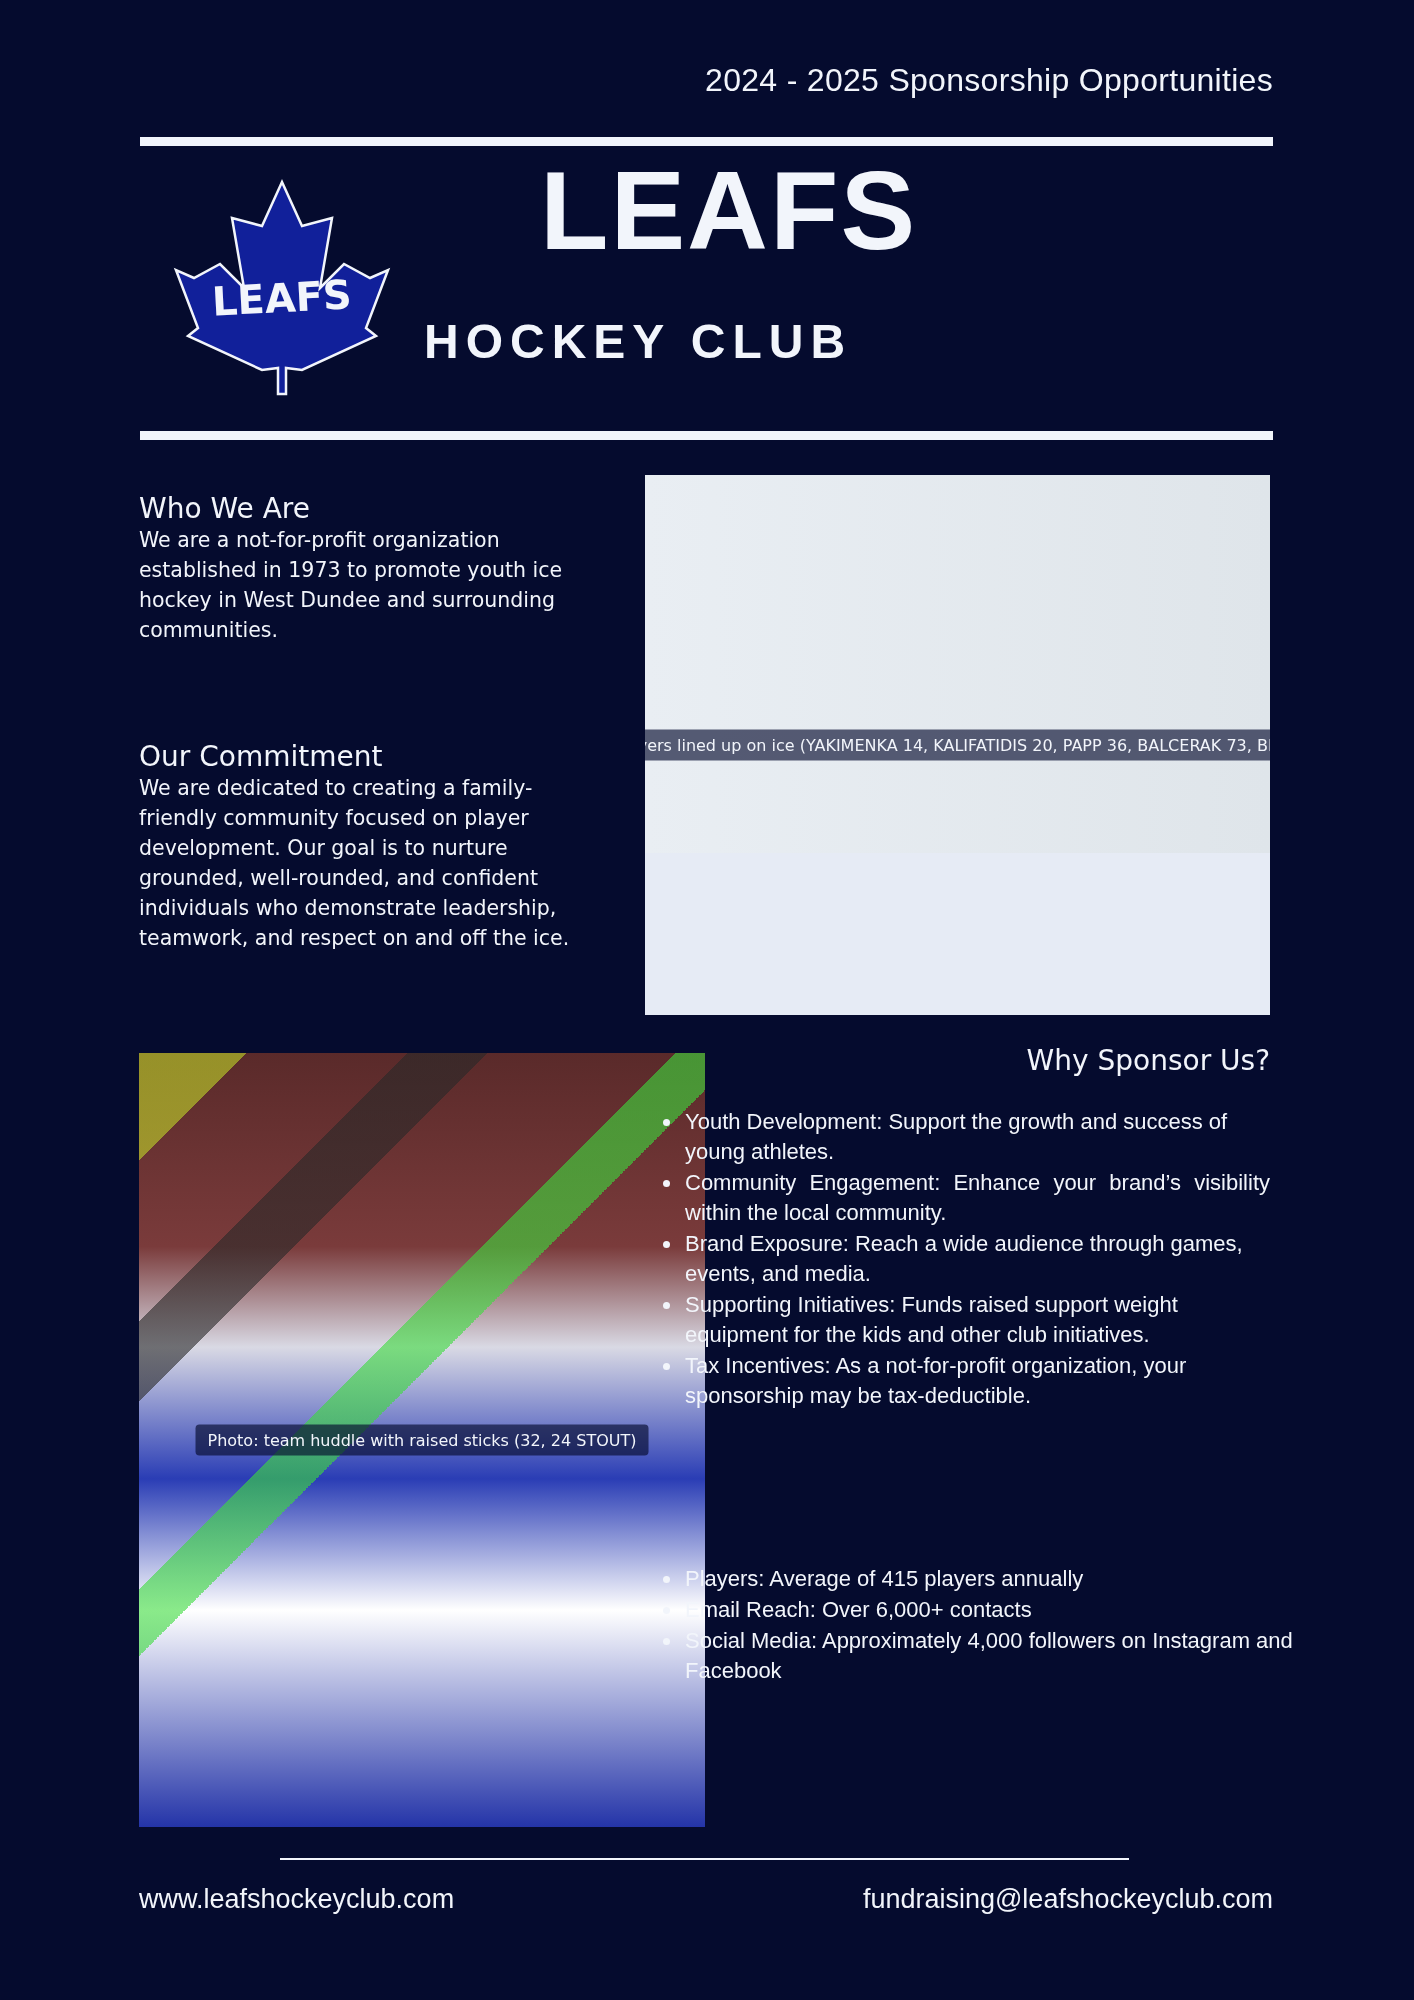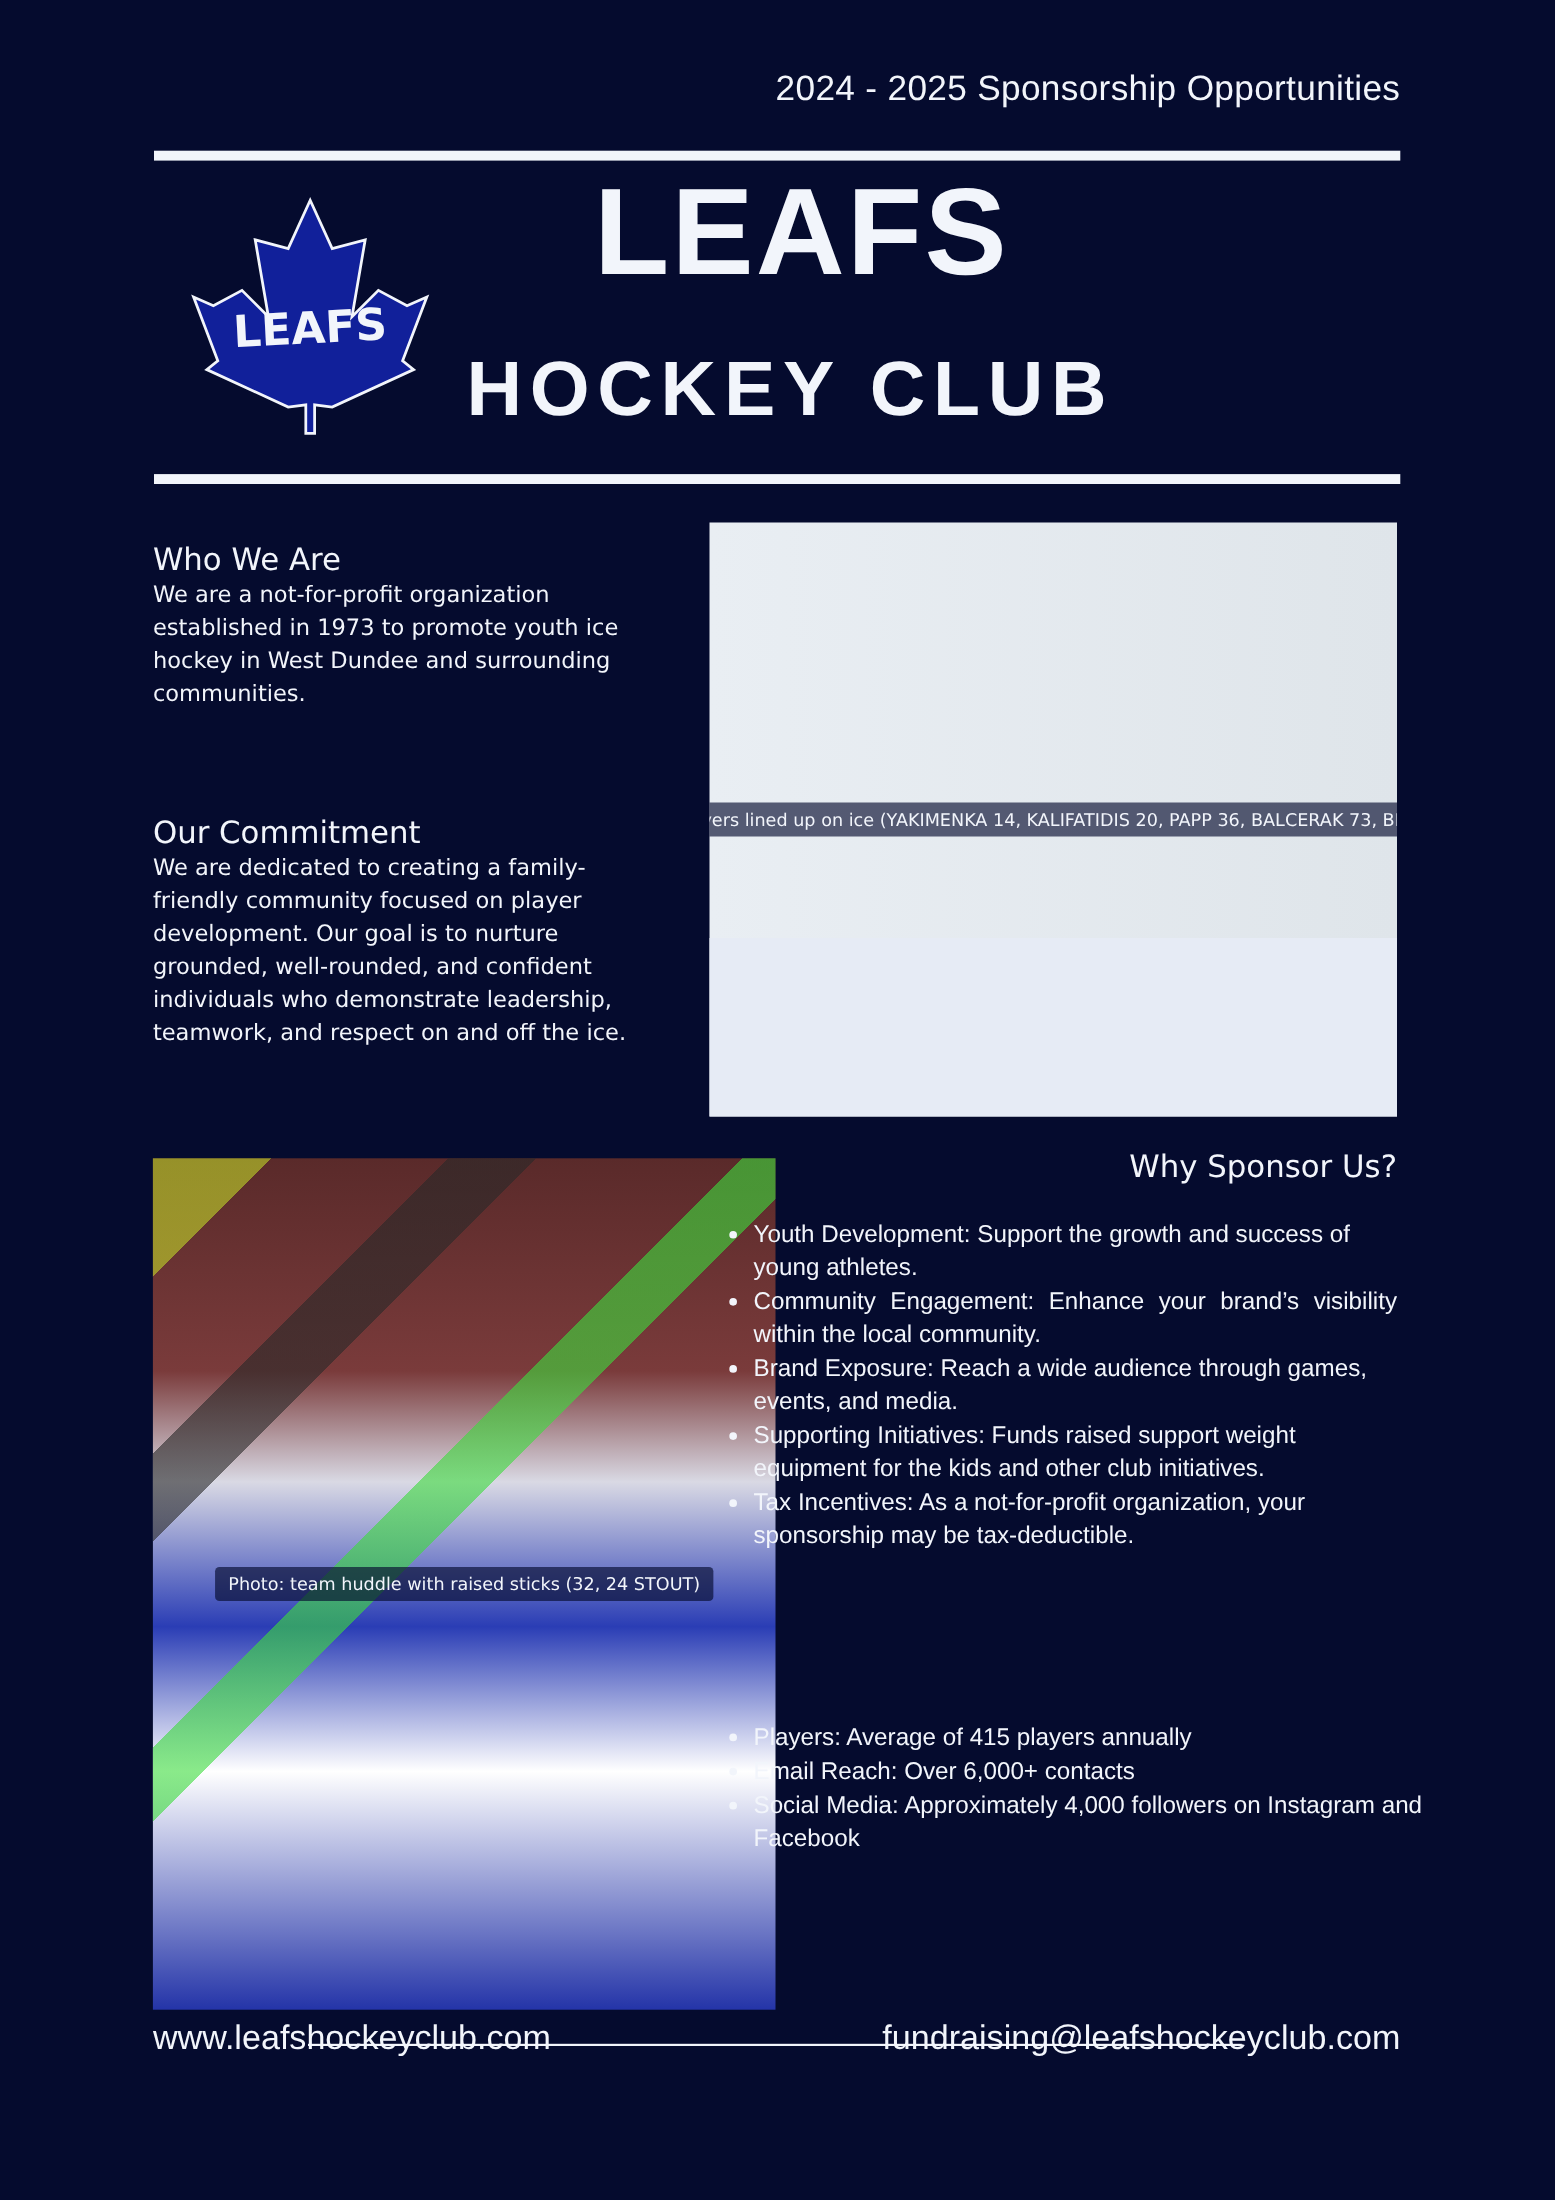--- a/index.html
+++ b/index.html
@@ -7,21 +7,21 @@
     width:1414px; height:2000px; background:#050b2e; color:#f2f5fb;
     font-family:"DejaVu Sans", sans-serif; position:relative; overflow:hidden;
   }
   .abs { position:absolute; }
   #tagline { right:141px; top:62px; font-size:32px; font-family:"Liberation Sans", sans-serif; letter-spacing:0.3px; }
   .rule-thick { background:#f2f5fb; height:9px; left:140px; width:1133px; }
   #rule-top { top:137px; }
   #rule-bottom { top:431px; }
   #logo { left:162px; top:178px; width:240px; height:220px; }
   #title-leafs { left:540px; top:155px; font-family:"Liberation Sans", sans-serif; font-weight:bold; font-size:112px; letter-spacing:2px; line-height:1; }
-  #title-club { left:424px; top:318px; font-family:"Liberation Sans", sans-serif; font-weight:bold; font-size:70px; letter-spacing:7px; line-height:1; }
+  #title-club { left:424px; top:318px; font-family:"Liberation Sans", sans-serif; font-weight:bold; font-size:48px; letter-spacing:7px; line-height:1; }
   .h2 { font-size:28px; font-family:"DejaVu Sans", sans-serif; font-weight:normal; margin:0; line-height:1.1; }
   .para { font-size:20.5px; line-height:30px; margin:0; }
   #who { left:139px; top:494px; width:460px; }
   #commit { left:139px; top:742px; width:470px; }
   .photo { border:0; overflow:hidden; }
   #photo-team { left:645px; top:475px; width:625px; height:540px;
     background:
       linear-gradient(180deg, rgba(0,0,0,0) 70%, rgba(230,235,245,1) 70%),
       linear-gradient(90deg,#e9eef3 0%, #dfe5ea 100%);
   }
@@ -33,21 +33,21 @@
   .photo-label { position:absolute; left:50%; top:50%; transform:translate(-50%,-50%); background:rgba(5,11,46,.65); color:#f2f5fb; padding:6px 12px; font-size:16px; border-radius:4px; white-space:nowrap; }
   .section-r { left:645px; width:625px; }
   .h2c { text-align:right; }
   #why { top:1046px; }
   #reach { top:1534px; }
   ul.bul { margin:30px 0 0 0; padding:0 0 0 38px; font-family:"Liberation Sans", sans-serif; font-size:22px; line-height:30px; }
   ul.bul li { margin:0 0 1px 0; padding-left:2px; }
   ul.bul li.just { text-align:justify; text-align-last:left; }
   #reach ul.bul { width:640px; }
   #rule-foot { left:280px; top:1858px; width:849px; height:2px; background:#f2f5fb; }
-  .foot { top:1835px; font-size:31px; font-family:"Liberation Sans", sans-serif; }
+  .foot { top:1884px; font-size:27px; font-family:"Liberation Sans", sans-serif; }
   #foot-web { left:139px; }
   #foot-email { right:141px;text-align:center; }
 </style>
 </head>
 <body>
 
 <div class="abs" id="tagline">2024 - 2025 Sponsorship Opportunities</div>
 <div class="abs rule-thick" id="rule-top"></div>
 
 <svg class="abs" id="logo" viewBox="0 0 240 220">

